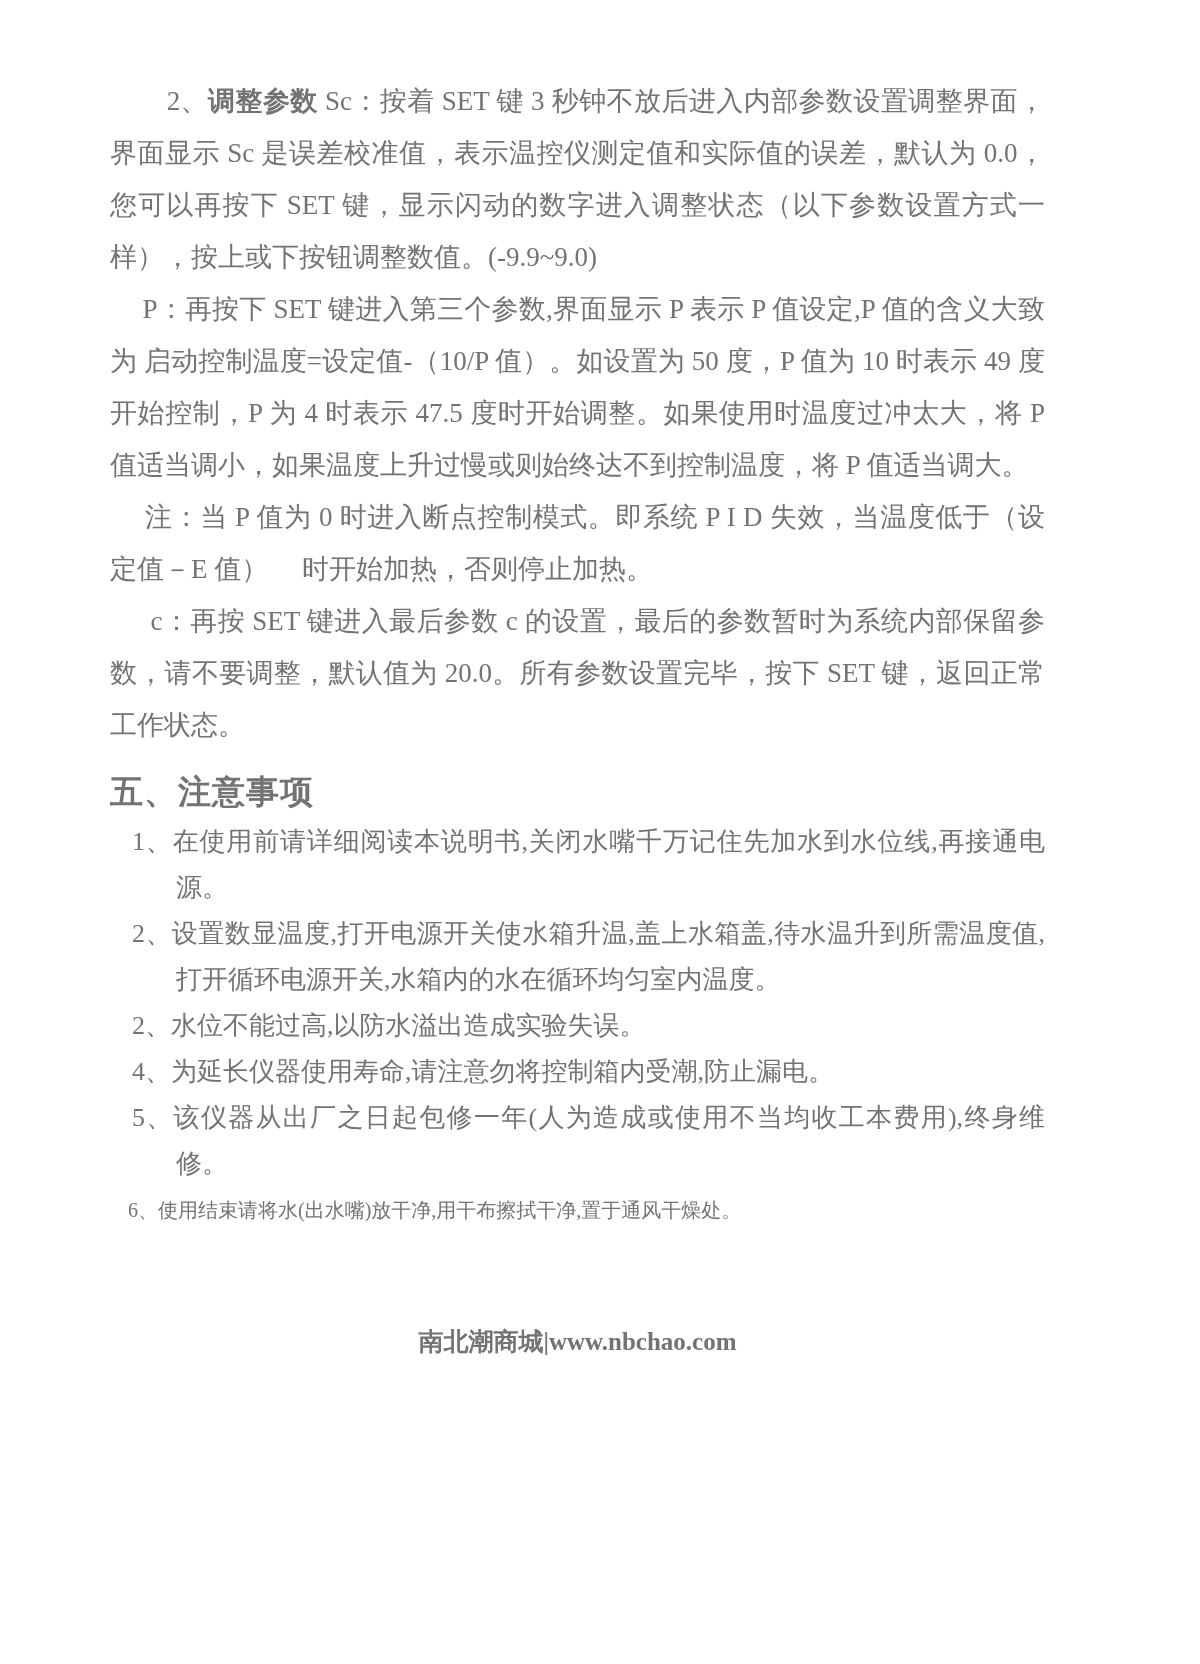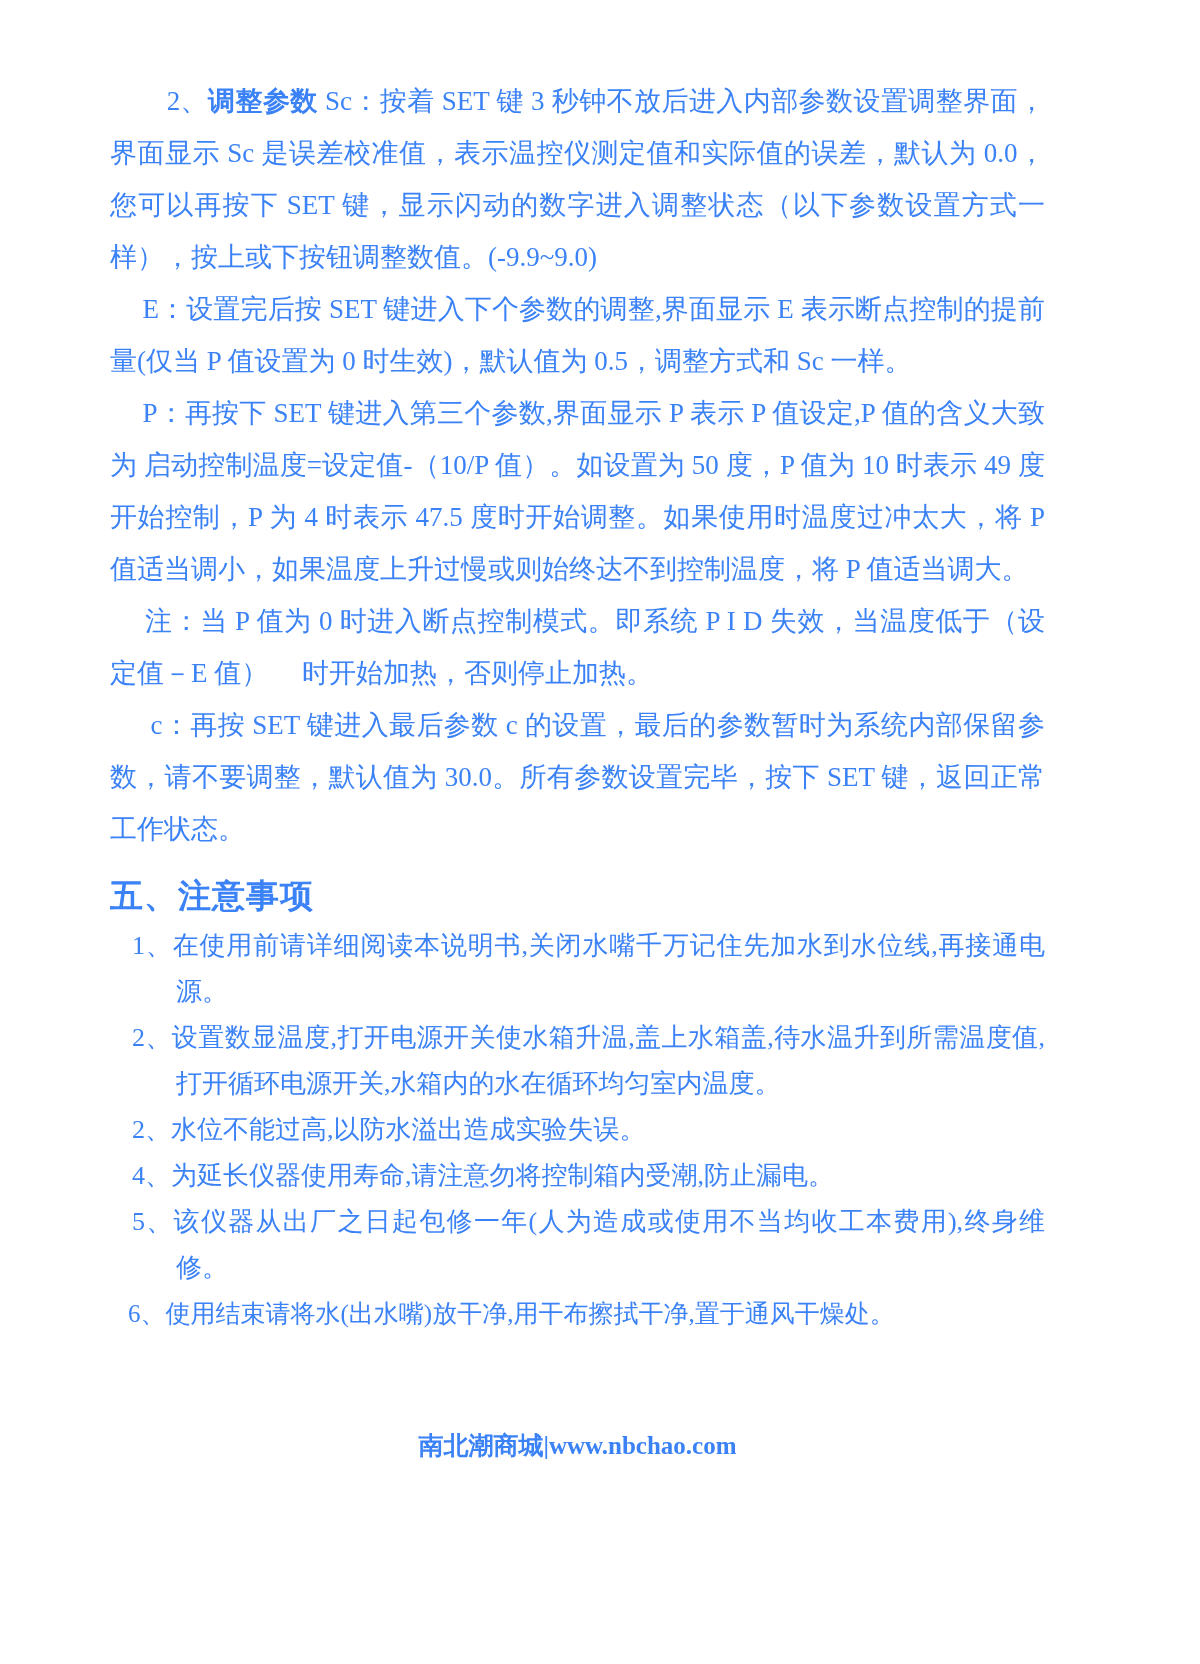--- a/index.html
+++ b/index.html
@@ -7,21 +7,21 @@
     padding: 0;
     background: #ffffff;
   }
   .page {
     position: relative;
     width: 1200px;
     height: 1512px;
     background: #ffffff;
     box-sizing: border-box;
     padding: 75px 155px 0 110px;
-    color: #3b82f6;
+    color: #737373;
     font-family: "Liberation Serif", "DejaVu Serif", serif;
     overflow: hidden;
   }
   .body-text p {
     margin: 0;
     font-size: 27px;
     line-height: 52px;
     text-align: justify;
     word-break: break-all;
   }
@@ -46,48 +46,47 @@
     font-size: 26px;
     line-height: 46px;
   }
   .notice-list li {
     padding-left: 66px;
     text-indent: -44px;
     text-align: justify;
     word-break: break-all;
   }
   .notice-list li.small {
-    font-size: 25px;
+    font-size: 20px;
     padding-left: 58px;
     text-indent: -40px;
   }
   .footer {
     margin-top: 92px;
     text-align: center;
     font-weight: bold;
     font-size: 25px;
     font-family: "Liberation Serif", "DejaVu Serif", serif;
   }
 </style>
 </head>
 <body>
 
 <div class="page">
 
   <div class="body-text">
 
     <p class="indent-2"><span>2、</span><span class="bold-run">调整参数</span><span> Sc：按着 SET 键 3 秒钟不放后进入内部参数设置调整界面，界面显示 Sc 是误差校准值，表示温控仪测定值和实际值的误差，默认为 0.0，您可以再按下 SET 键，显示闪动的数字进入调整状态（以下参数设置方式一样），按上或下按钮调整数值。(-9.9~9.0)</span></p>
 
-    <p class="indent-12">E：设置完后按 SET 键进入下个参数的调整,界面显示 E 表示断点控制的提前量(仅当 P 值设置为 0 时生效)，默认值为 0.5，调整方式和 Sc 一样。</p>
 
     <p class="indent-12">P：再按下 SET 键进入第三个参数,界面显示 P 表示 P 值设定,P 值的含义大致为 启动控制温度=设定值-（10/P 值）。如设置为 50 度，P 值为 10 时表示 49 度开始控制，P 为 4 时表示 47.5 度时开始调整。如果使用时温度过冲太大，将 P 值适当调小，如果温度上升过慢或则始终达不到控制温度，将 P 值适当调大。</p>
 
     <p class="indent-13">注：当 P 值为 0 时进入断点控制模式。即系统 P I D 失效，当温度低于（设定值－E 值）　 时开始加热，否则停止加热。</p>
 
-    <p class="indent-15">c：再按 SET 键进入最后参数 c 的设置，最后的参数暂时为系统内部保留参数，请不要调整，默认值为 30.0。所有参数设置完毕，按下 SET 键，返回正常工作状态。</p>
+    <p class="indent-15">c：再按 SET 键进入最后参数 c 的设置，最后的参数暂时为系统内部保留参数，请不要调整，默认值为 20.0。所有参数设置完毕，按下 SET 键，返回正常工作状态。</p>
 
 
   </div>
 
   <h2 class="section-heading">五、注意事项</h2>
 
   <ul class="notice-list">
     <li>1、在使用前请详细阅读本说明书,关闭水嘴千万记住先加水到水位线,再接通电源。</li>
     <li>2、设置数显温度,打开电源开关使水箱升温,盖上水箱盖,待水温升到所需温度值,打开循环电源开关,水箱内的水在循环均匀室内温度。</li>
     <li>2、水位不能过高,以防水溢出造成实验失误。</li>

